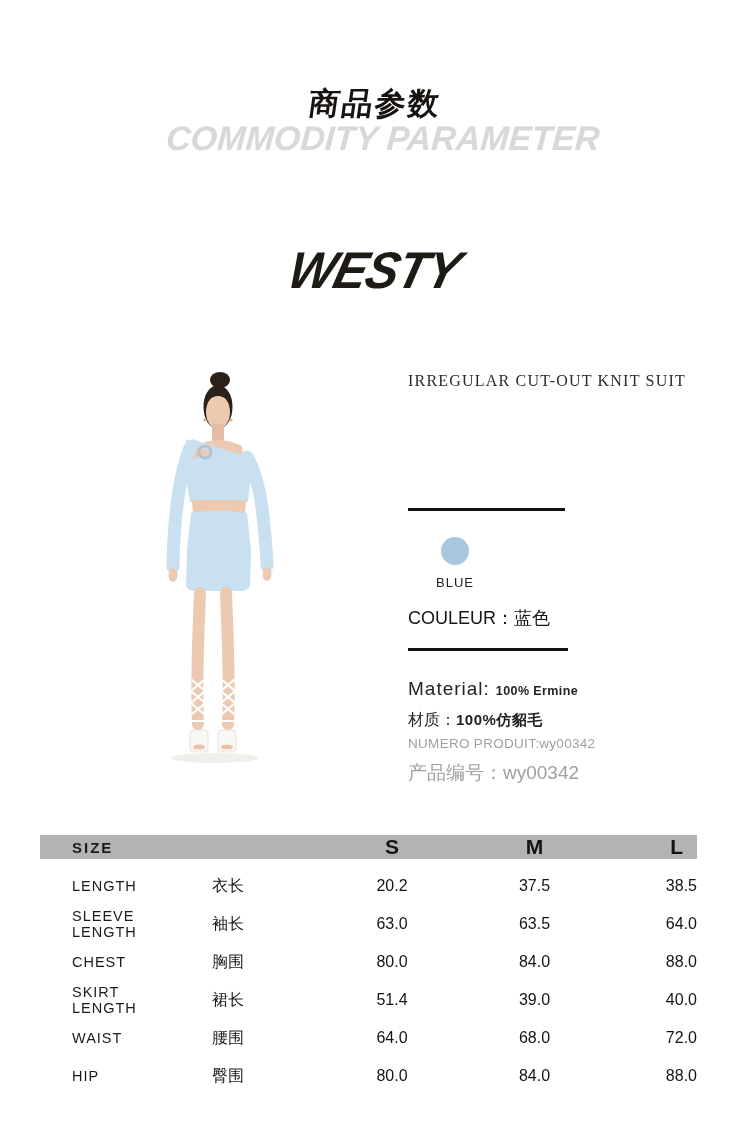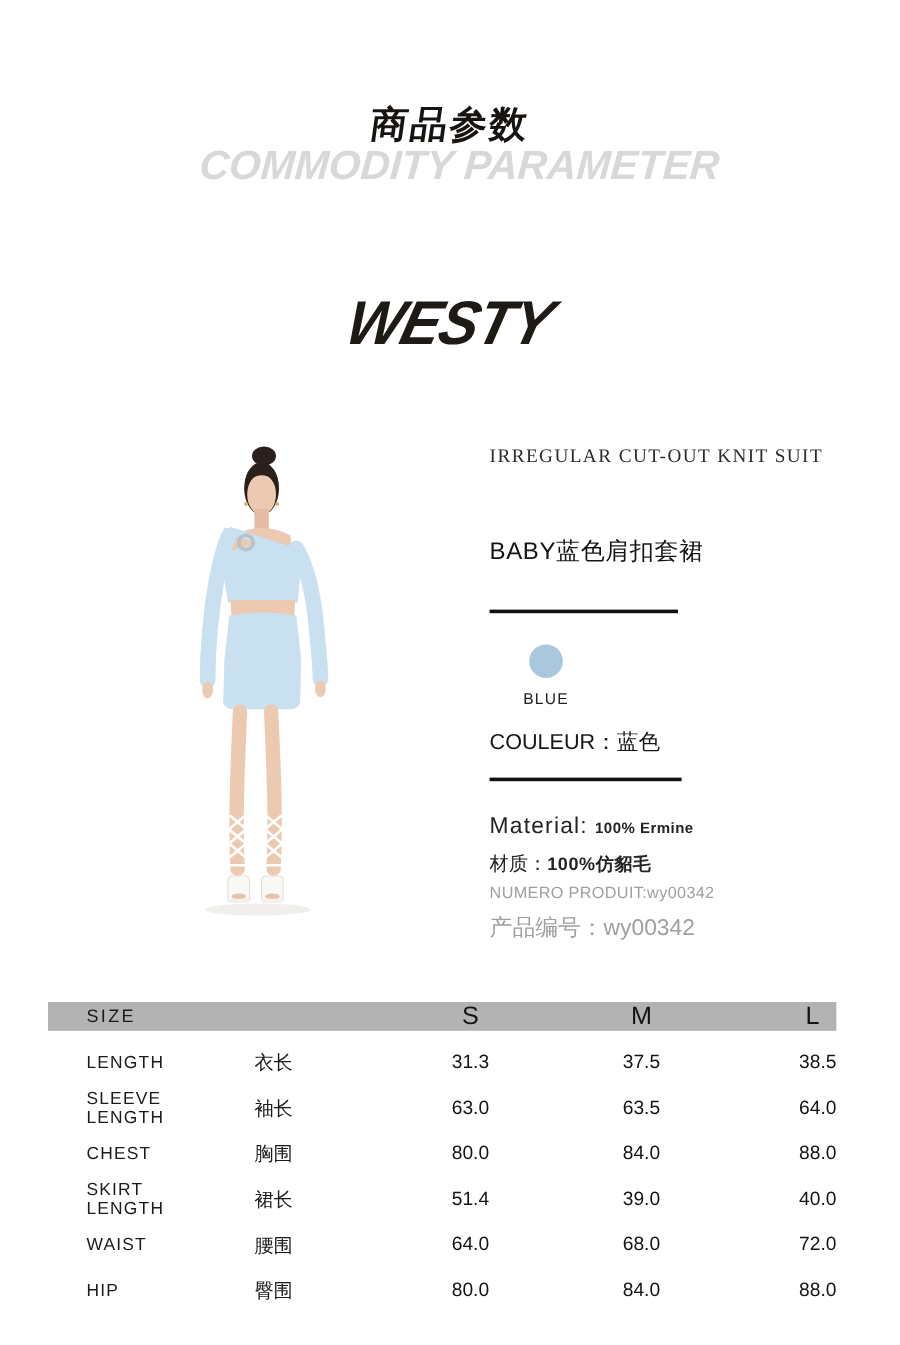--- a/index.html
+++ b/index.html
@@ -131,21 +131,20 @@
       <rect x="70" y="399" width="18" height="3.5" rx="1.5" fill="#f3f0ea"></rect>
       <path d="M98,384 Q98,380 102,380 L112,380 Q116,380 116,384 L116,400 L98,400 Z" fill="#faf8f5" stroke="#e5e1da" stroke-width="1"></path>
       <ellipse cx="107" cy="397" rx="6" ry="2.5" fill="#e8c2aa"></ellipse>
       <rect x="98" y="399" width="18" height="3.5" rx="1.5" fill="#f3f0ea"></rect>
     </g>
   </svg>
 </div>
 
 <div class="abs pinfo">
   <div class="abs subtitle">IRREGULAR CUT-OUT KNIT SUIT</div>
-  <div class="abs pname">BABY蓝色肩扣套裙</div>
   <div class="abs rule1"></div>
   <div class="abs swatch" style="background: rgb(169, 200, 222);"></div>
   <div class="abs blue-label">BLUE</div>
   <div class="abs couleur">
     <span>COULEUR：</span><span>蓝色</span>
   </div>
   <div class="abs rule2"></div>
   <div class="abs material">
     <span>Material:</span><span class="val">100% Ermine</span>
   </div>
@@ -154,32 +153,32 @@
   </div>
   <div class="abs numero">
     <span>NUMERO PRODUIT:</span><span>wy00342</span>
   </div>
   <div class="abs code-cn">
     <span>产品编号：</span><span>wy00342</span>
   </div>
 </div>
 
 <div class="abs table">
-  <div class="trow thead" style="background: rgb(179, 179, 179);">
+  <div class="trow thead" style="background: rgb(179, 179, 179); font-weight: bold;">
     <div class="c-size">SIZE</div>
     <div></div>
     <div class="c-s">S</div>
     <div class="c-m">M</div>
     <div class="c-l">L</div>
   </div>
   <div class="tbody">
     <div class="trow">
       <div class="c-en">LENGTH</div>
       <div class="c-cn">衣长</div>
-      <div class="c-vs">31.3</div>
+      <div class="c-vs">20.2</div>
       <div class="c-vm">37.5</div>
       <div class="c-vl">38.5</div>
     </div>
     <div class="trow">
       <div class="c-en">SLEEVE LENGTH</div>
       <div class="c-cn">袖长</div>
       <div class="c-vs">63.0</div>
       <div class="c-vm">63.5</div>
       <div class="c-vl">64.0</div>
     </div>

